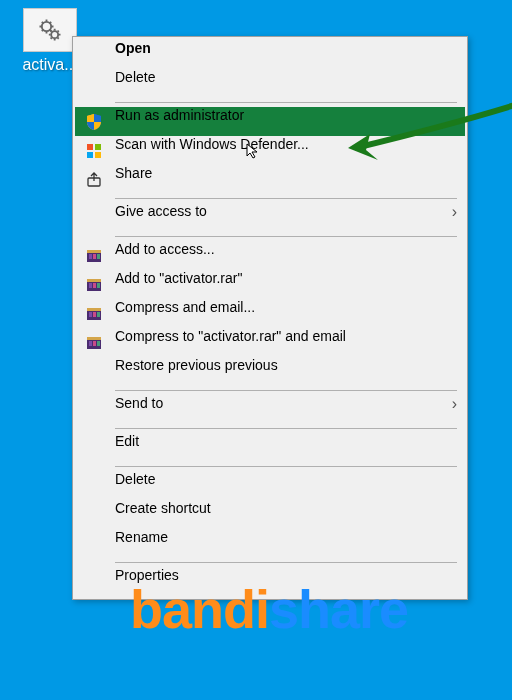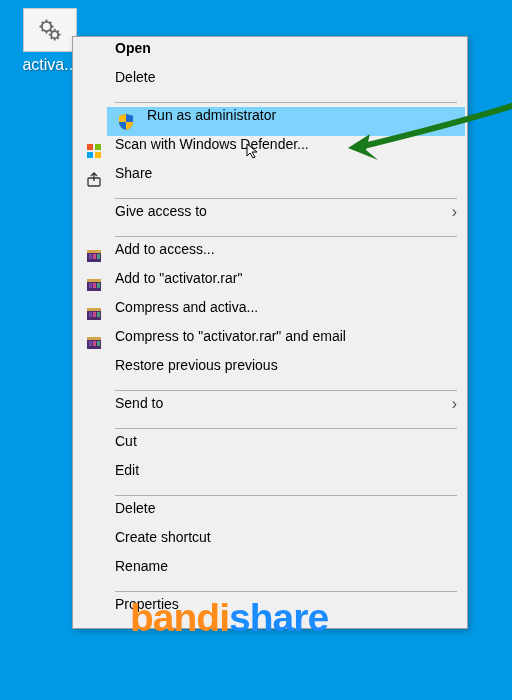--- a/index.html
+++ b/index.html
@@ -49,21 +49,21 @@
     .menu-item {
       height: 29px;
       display: flex;
       align-items: flex-start;
       padding: 0 8px 0 40px;
       position: relative;
       cursor: default;
       color: #000;
     }
     .menu-item.bold { font-weight: 600; }
-    .menu-item.highlight { background: #7dd3fc; margin-left: 32px; }
+    .menu-item.highlight { background: #15803d; }
     .menu-item .item-icon {
       position: absolute;
       left: 10px;
       top: 50%;
       transform: translateY(-50%);
       width: 18px;
       height: 18px;
       display: flex;
       align-items: center;
       justify-content: center;
@@ -89,21 +89,21 @@
     .arrow-annotation {
       position: absolute;
       top: 100px;
       left: 340px;
       z-index: 5;
     }
     .watermark {
       position: absolute;
       bottom: 60px;
       left: 130px;
-      font-size: 39px;
+      font-size: 54px;
       font-weight: 700;
       font-family: Arial, sans-serif;
       letter-spacing: -1px;
       z-index: 20;
       pointer-events: none;
       margin-top: 15px;
     }
     .watermark .orange { color: #ff8c1a; }
     .watermark .blue { color: #1a8cff; }
   </style>
@@ -202,21 +202,21 @@
   <div class="menu-item">
     <span class="item-icon">
       <svg viewBox="0 0 18 18">
           <rect x="2" y="3" width="14" height="12" fill="#4a2c6f"></rect>
           <rect x="2" y="3" width="14" height="3" fill="#d4a54a"></rect>
           <rect x="4" y="7" width="3" height="5" fill="#7b4aa8"></rect>
           <rect x="8" y="7" width="3" height="5" fill="#c94a8a"></rect>
           <rect x="12" y="7" width="3" height="5" fill="#4a9b7b"></rect>
         </svg>
     </span>
-    <span>Compress and activa...</span>
+    <span>Compress and email...</span>
   </div>
   <div class="menu-item">
     <span class="item-icon">
       <svg viewBox="0 0 18 18">
           <rect x="2" y="3" width="14" height="12" fill="#4a2c6f"></rect>
           <rect x="2" y="3" width="14" height="3" fill="#d4a54a"></rect>
           <rect x="4" y="7" width="3" height="5" fill="#7b4aa8"></rect>
           <rect x="8" y="7" width="3" height="5" fill="#c94a8a"></rect>
           <rect x="12" y="7" width="3" height="5" fill="#4a9b7b"></rect>
         </svg>
@@ -229,23 +229,20 @@
 
   <div class="separator"></div>
 
   <div class="menu-item">
     <span>Send to</span>
     <span class="chevron">›</span>
   </div>
 
   <div class="separator"></div>
 
-  <div class="menu-item">
-    <span>Cut</span>
-  </div>
   <div class="menu-item">
     <span>Edit</span>
   </div>
 
   <div class="separator"></div>
 
   <div class="menu-item">
     <span>Delete</span>
   </div>
   <div class="menu-item">

